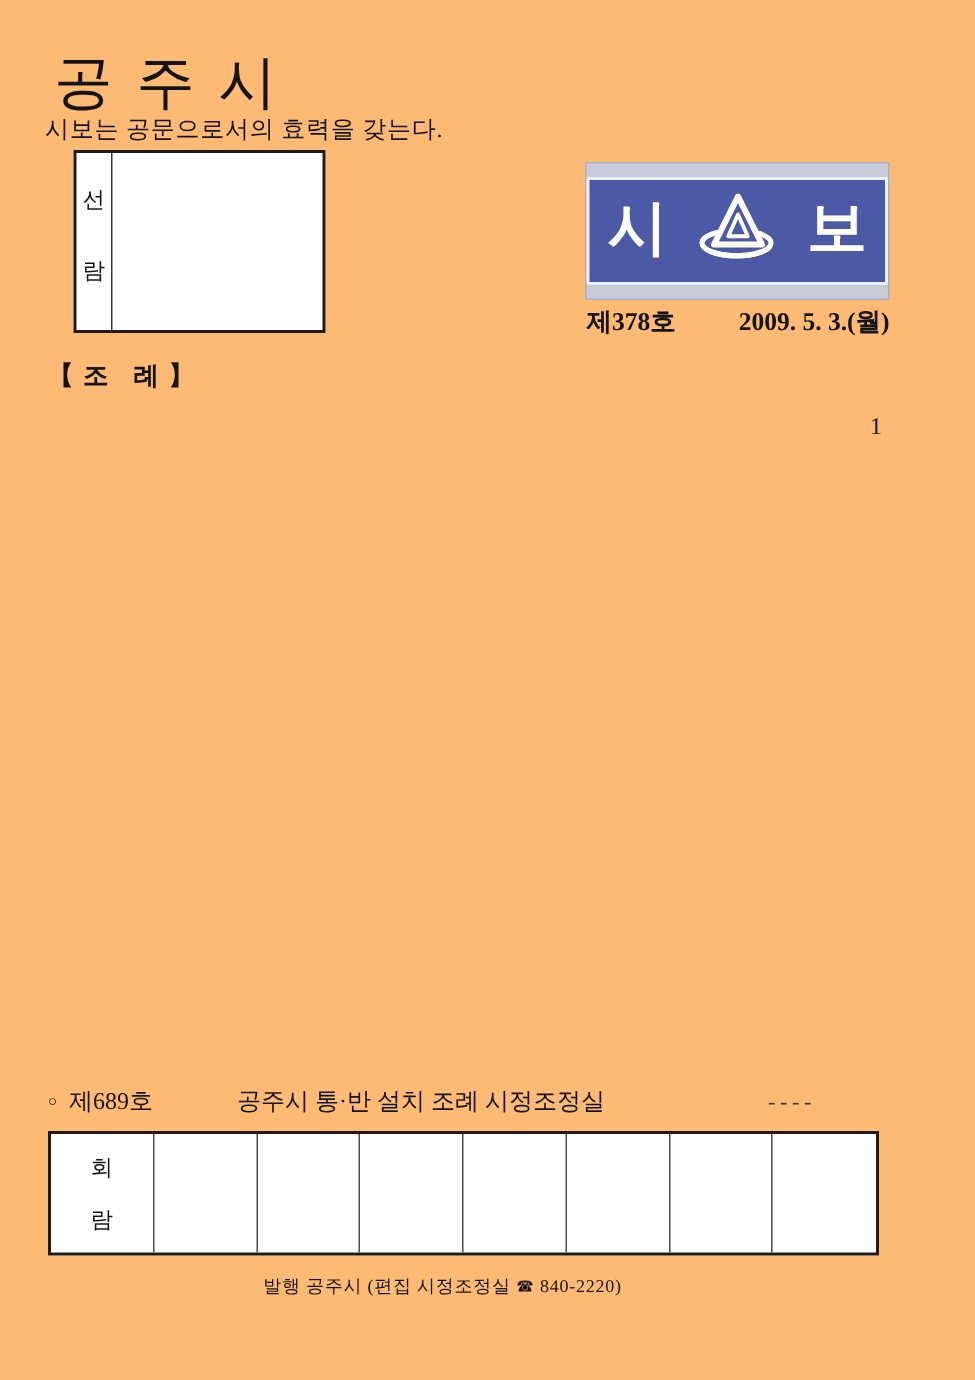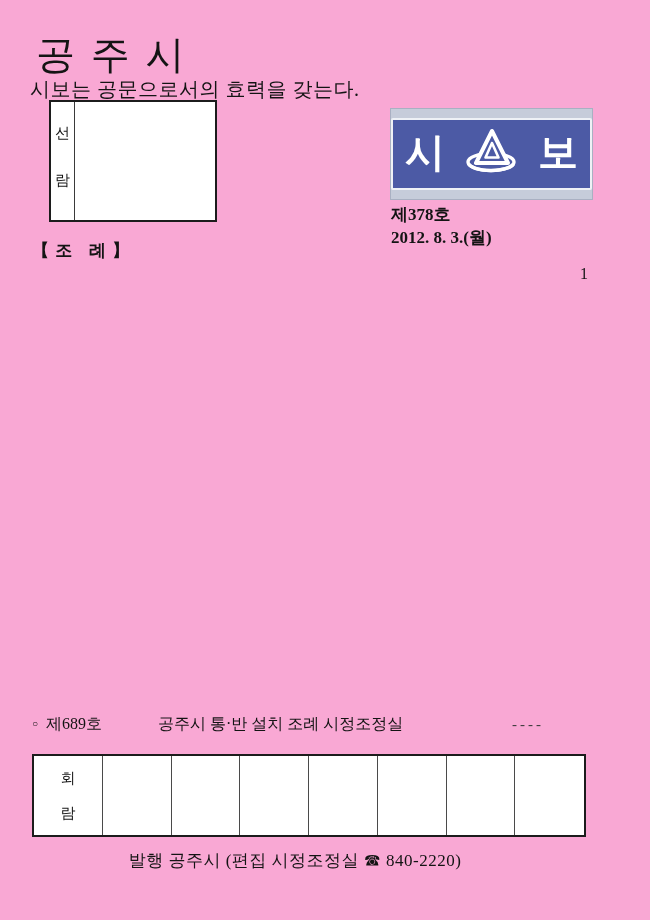--- a/index.html
+++ b/index.html
@@ -1,27 +1,27 @@
 <!DOCTYPE html>
 <html><head>
 <meta charset="utf-8">
 <style>
   html,body{margin:0;padding:0;background:#ffffff;}
   .page{
-    position:relative;width:650px;height:920px;background:#f9a8d4;
+    position:relative;width:650px;height:920px;background:#fdba74;
     font-family:"Liberation Serif","DejaVu Serif",serif;color:#141414;
     overflow:hidden;
   }
   
   .gazette-title{
     position:absolute;left:36px;top:28px;font-size:39px;font-weight:500;
     letter-spacing:3px;white-space:pre;
   }
   .gazette-subtitle{
-    position:absolute;left:30px;top:76px;font-size:20px;letter-spacing:0.5px;white-space:pre;
+    position:absolute;left:30px;top:76px;font-size:16px;letter-spacing:0.5px;white-space:pre;
   }
   
   .stamp-box{
     position:absolute;left:49px;top:100px;width:168px;height:122px;
     border:2px solid #1c1c1c;box-sizing:border-box;display:grid;
     grid-template-columns:24px 1fr;grid-template-rows:30px 1fr;background:#fff;
   }
   .stamp-side{
     grid-row:1 / span 2;border-right:1px solid #3a3a3a;display:flex;
     flex-direction:column;align-items:center;padding-top:22px;gap:28px;
@@ -43,28 +43,28 @@
     width:181px;height:68px;background:#4c5aa5;border:2px solid #eef1f6;
     border-radius:2px;display:flex;align-items:center;justify-content:space-between;
     padding:0 12px;box-sizing:content-box;
   }
   .logo-char{
     color:#ffffff;font-family:"Liberation Sans","DejaVu Sans",sans-serif;
     font-weight:700;font-size:40px;line-height:1;padding-bottom:4px;
   }
   .issue-line{
     position:absolute;left:391px;top:203px;width:202px;display:flex;
-    justify-content:space-between;font-size:17px;font-weight:600;white-space:pre;flex-direction:column;
+    justify-content:space-between;font-size:17px;font-weight:600;white-space:pre;
   }
   
   .toc{position:absolute;left:32px;top:240px;width:556px;}
   .toc-section{margin-bottom:13px;}
   .section-header{
     font-size:17px;font-weight:700;letter-spacing:1px;line-height:22px;
-    margin-bottom:2px;white-space:pre;
+    margin-bottom:13px;white-space:pre;
   }
   .row{
     display:flex;align-items:center;font-size:16px;line-height:20px;
     margin-bottom:1px;
   }
   .row .bullet{width:14px;font-size:10px;flex:0 0 auto;}
   .row .no{width:112px;flex:0 0 auto;white-space:nowrap;}
   .row .title{flex:1 1 auto;padding-right:4px;word-break:keep-all;line-height:18px;}
   .row .leader{
     width:48px;flex:0 0 auto;letter-spacing:3px;color:#3c3c3c;font-size:15px;
@@ -79,21 +79,21 @@
   }
   .circ-cell{border-right:1px solid #4a4a4a;}
   .circ-cell:last-child{border-right:none;}
   .circ-label{
     display:flex;flex-direction:column;align-items:center;justify-content:center;
     gap:16px;font-size:15px;
   }
   
   .footer-line{
     position:absolute;left:0;top:849px;width:590px;text-align:center;
-    font-size:17px;letter-spacing:0.5px;white-space:pre;
+    font-size:12px;letter-spacing:0.5px;white-space:pre;
   }
 </style>
 </head>
 <body>
 
 <div class="page">
 
   <div class="gazette-title">공 주 시</div>
   <div class="gazette-subtitle">시보는 공문으로서의 효력을 갖는다.</div>
 
@@ -115,21 +115,21 @@
           <path d="M31 14 L24.5 28.5 L37.5 28.5 Z" fill="none" stroke="#ffffff" stroke-width="2.6" stroke-linejoin="round"></path>
           <path d="M7.4 34.5 A 23 8.5 0 0 0 52.6 34.8" fill="none" stroke="#ffffff" stroke-width="3.4"></path>
         </svg>
       </span>
       <span class="logo-char">보</span>
     </div>
   </div>
 
   <div class="issue-line">
     <span>제378호</span>
-    <span>2012. 8. 3.(월)</span>
+    <span>2009. 5. 3.(월)</span>
   </div>
 
   <div class="toc">
 
     <div class="toc-section">
       <div class="section-header">【 조   례 】</div>
       <div class="row">
         <span class="bullet">○</span>
         <span class="no">제689호</span>
         <span class="title">공주시 통·반 설치 조례 시정조정실</span>

